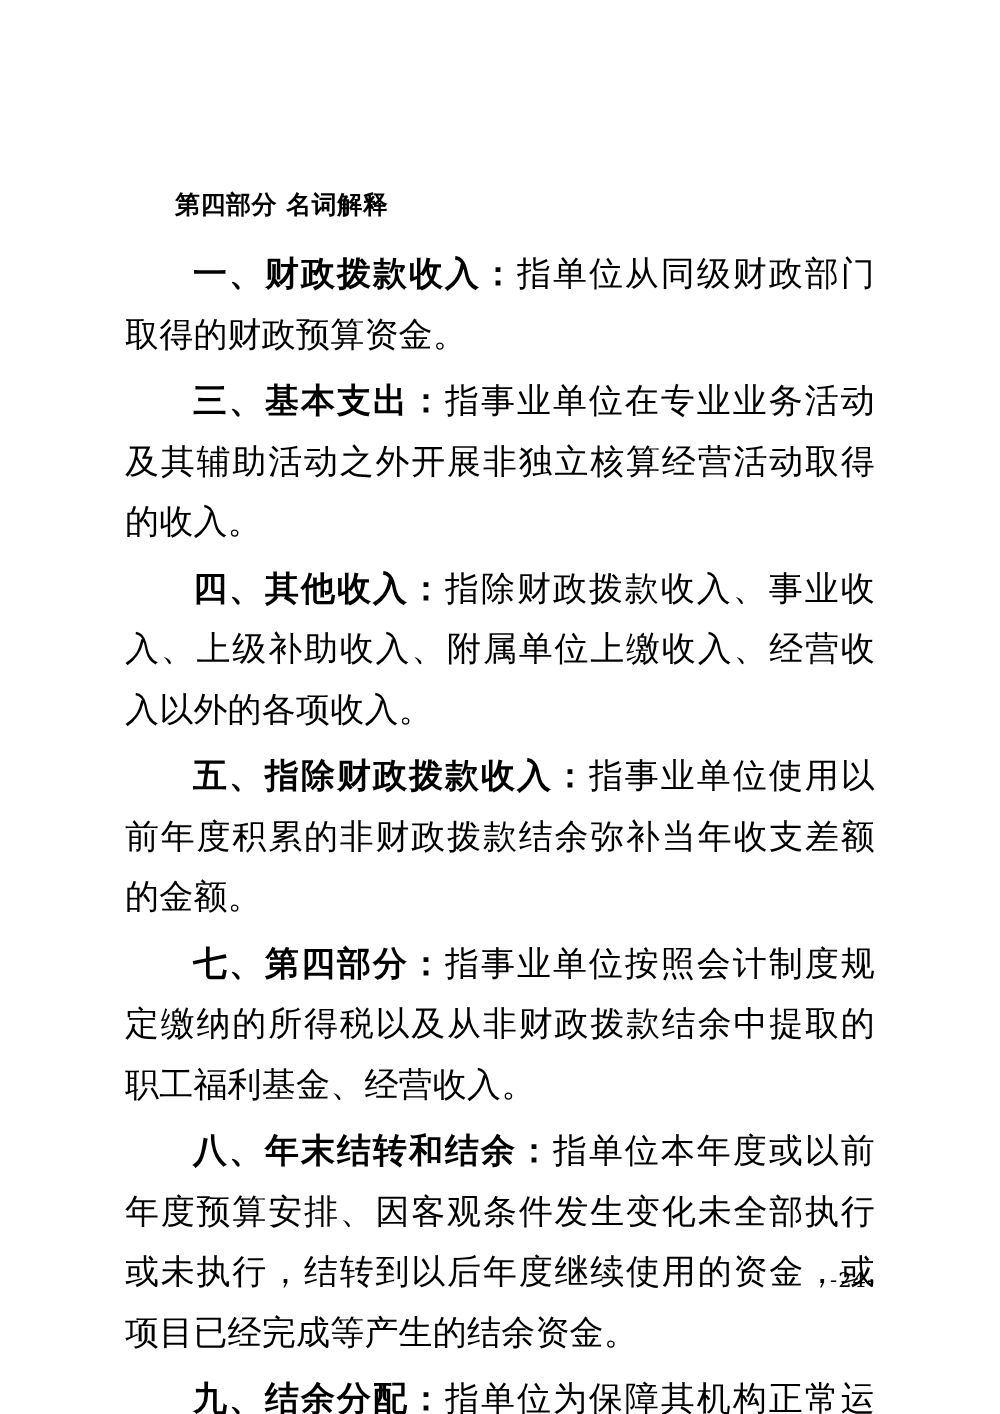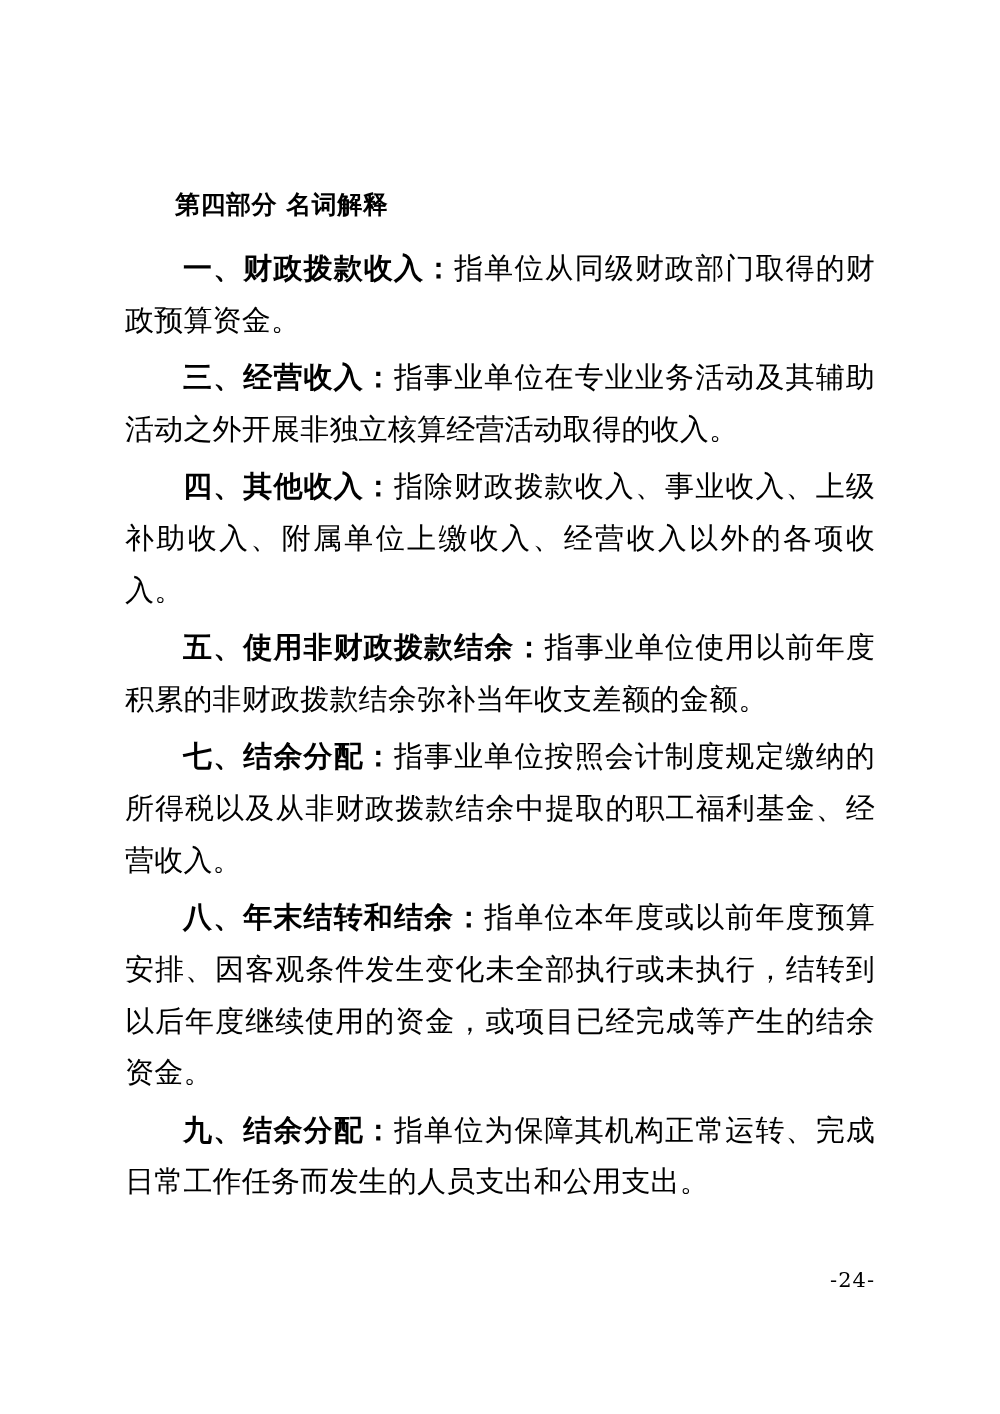--- a/index.html
+++ b/index.html
@@ -29,21 +29,21 @@
   }
   .section-title {
     font-size: 25px;
     font-weight: bold;
     letter-spacing: 0.5px;
     margin: 0 0 18px 0;
     text-indent: 2em;
     line-height: 1.6;
   }
   .para {
-    font-size: 29px;
+    font-size: 34px;
     line-height: 1.78;
     margin: 0 0 6px 0;
     text-indent: 2em;
     text-align: justify;
     text-justify: inter-ideograph;
     letter-spacing: 0.2px;
   }
   .para .term {
     font-weight: bold;
   }
@@ -62,34 +62,34 @@
 <div class="page">
   <div class="doc-body">
     <h1 class="section-title">第四部分  名词解释</h1>
 
     <p class="para">
       <span class="term">一、财政拨款收入：</span><span>指单位从同级财政部门取得的财政预算资金。</span>
     </p>
 
 
     <p class="para">
-      <span class="term">三、经营收入：</span><span>指事业单位在专业业务活动及其辅助活动之外开展非独立核算经营活动取得的收入。</span>
+      <span class="term">三、基本支出：</span><span>指事业单位在专业业务活动及其辅助活动之外开展非独立核算经营活动取得的收入。</span>
     </p>
 
     <p class="para">
       <span class="term">四、其他收入：</span><span>指除财政拨款收入、事业收入、上级补助收入、附属单位上缴收入、经营收入以外的各项收入。</span>
     </p>
 
     <p class="para">
-      <span class="term">五、使用非财政拨款结余：</span><span>指事业单位使用以前年度积累的非财政拨款结余弥补当年收支差额的金额。</span>
+      <span class="term">五、指除财政拨款收入：</span><span>指事业单位使用以前年度积累的非财政拨款结余弥补当年收支差额的金额。</span>
     </p>
 
 
     <p class="para">
-      <span class="term">七、结余分配：</span><span>指事业单位按照会计制度规定缴纳的所得税以及从非财政拨款结余中提取的职工福利基金、经营收入。</span>
+      <span class="term">七、第四部分：</span><span>指事业单位按照会计制度规定缴纳的所得税以及从非财政拨款结余中提取的职工福利基金、经营收入。</span>
     </p>
 
     <p class="para">
       <span class="term">八、年末结转和结余：</span><span>指单位本年度或以前年度预算安排、因客观条件发生变化未全部执行或未执行，结转到以后年度继续使用的资金，或项目已经完成等产生的结余资金。</span>
     </p>
 
     <p class="para">
       <span class="term">九、结余分配：</span><span>指单位为保障其机构正常运转、完成日常工作任务而发生的人员支出和公用支出。</span>
     </p>
   </div>

